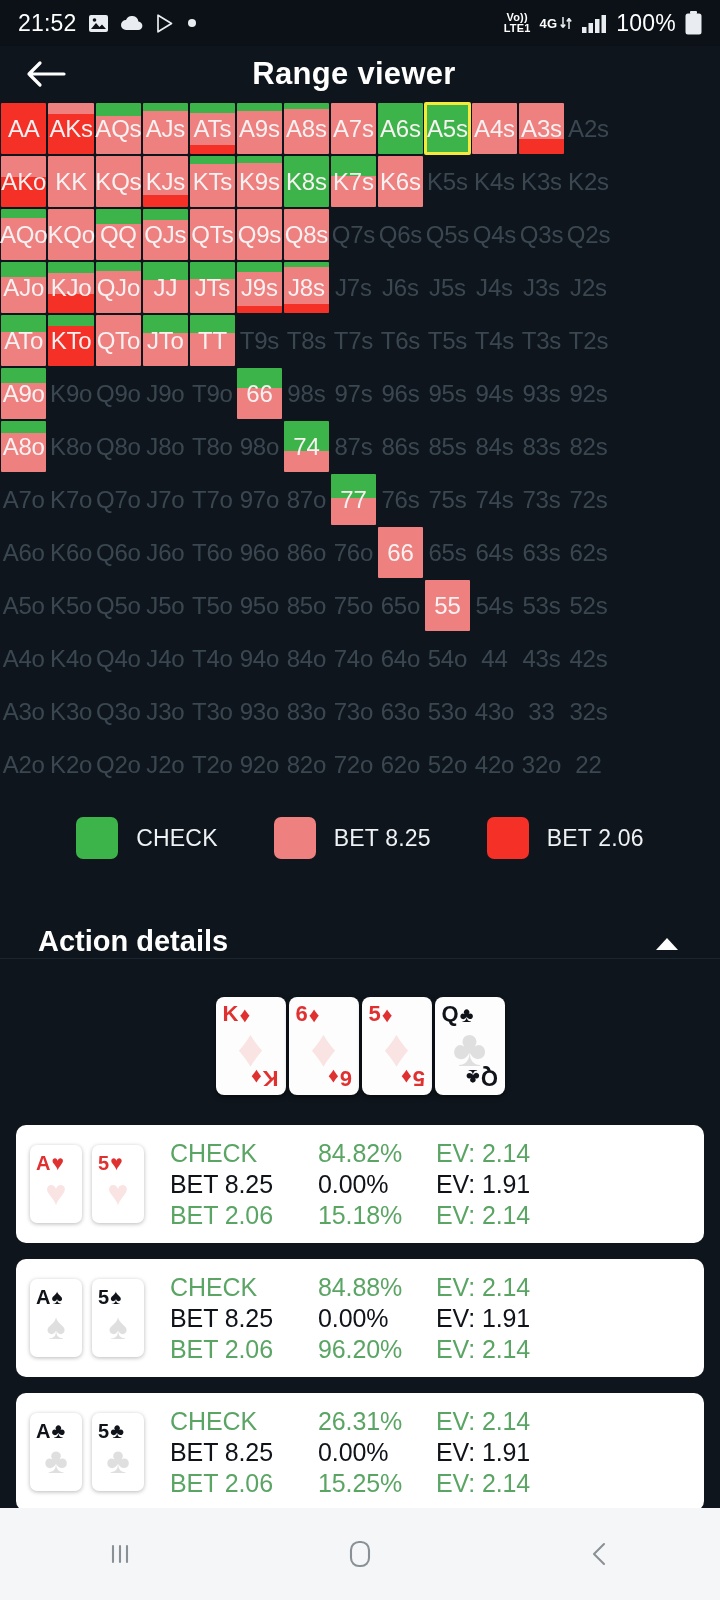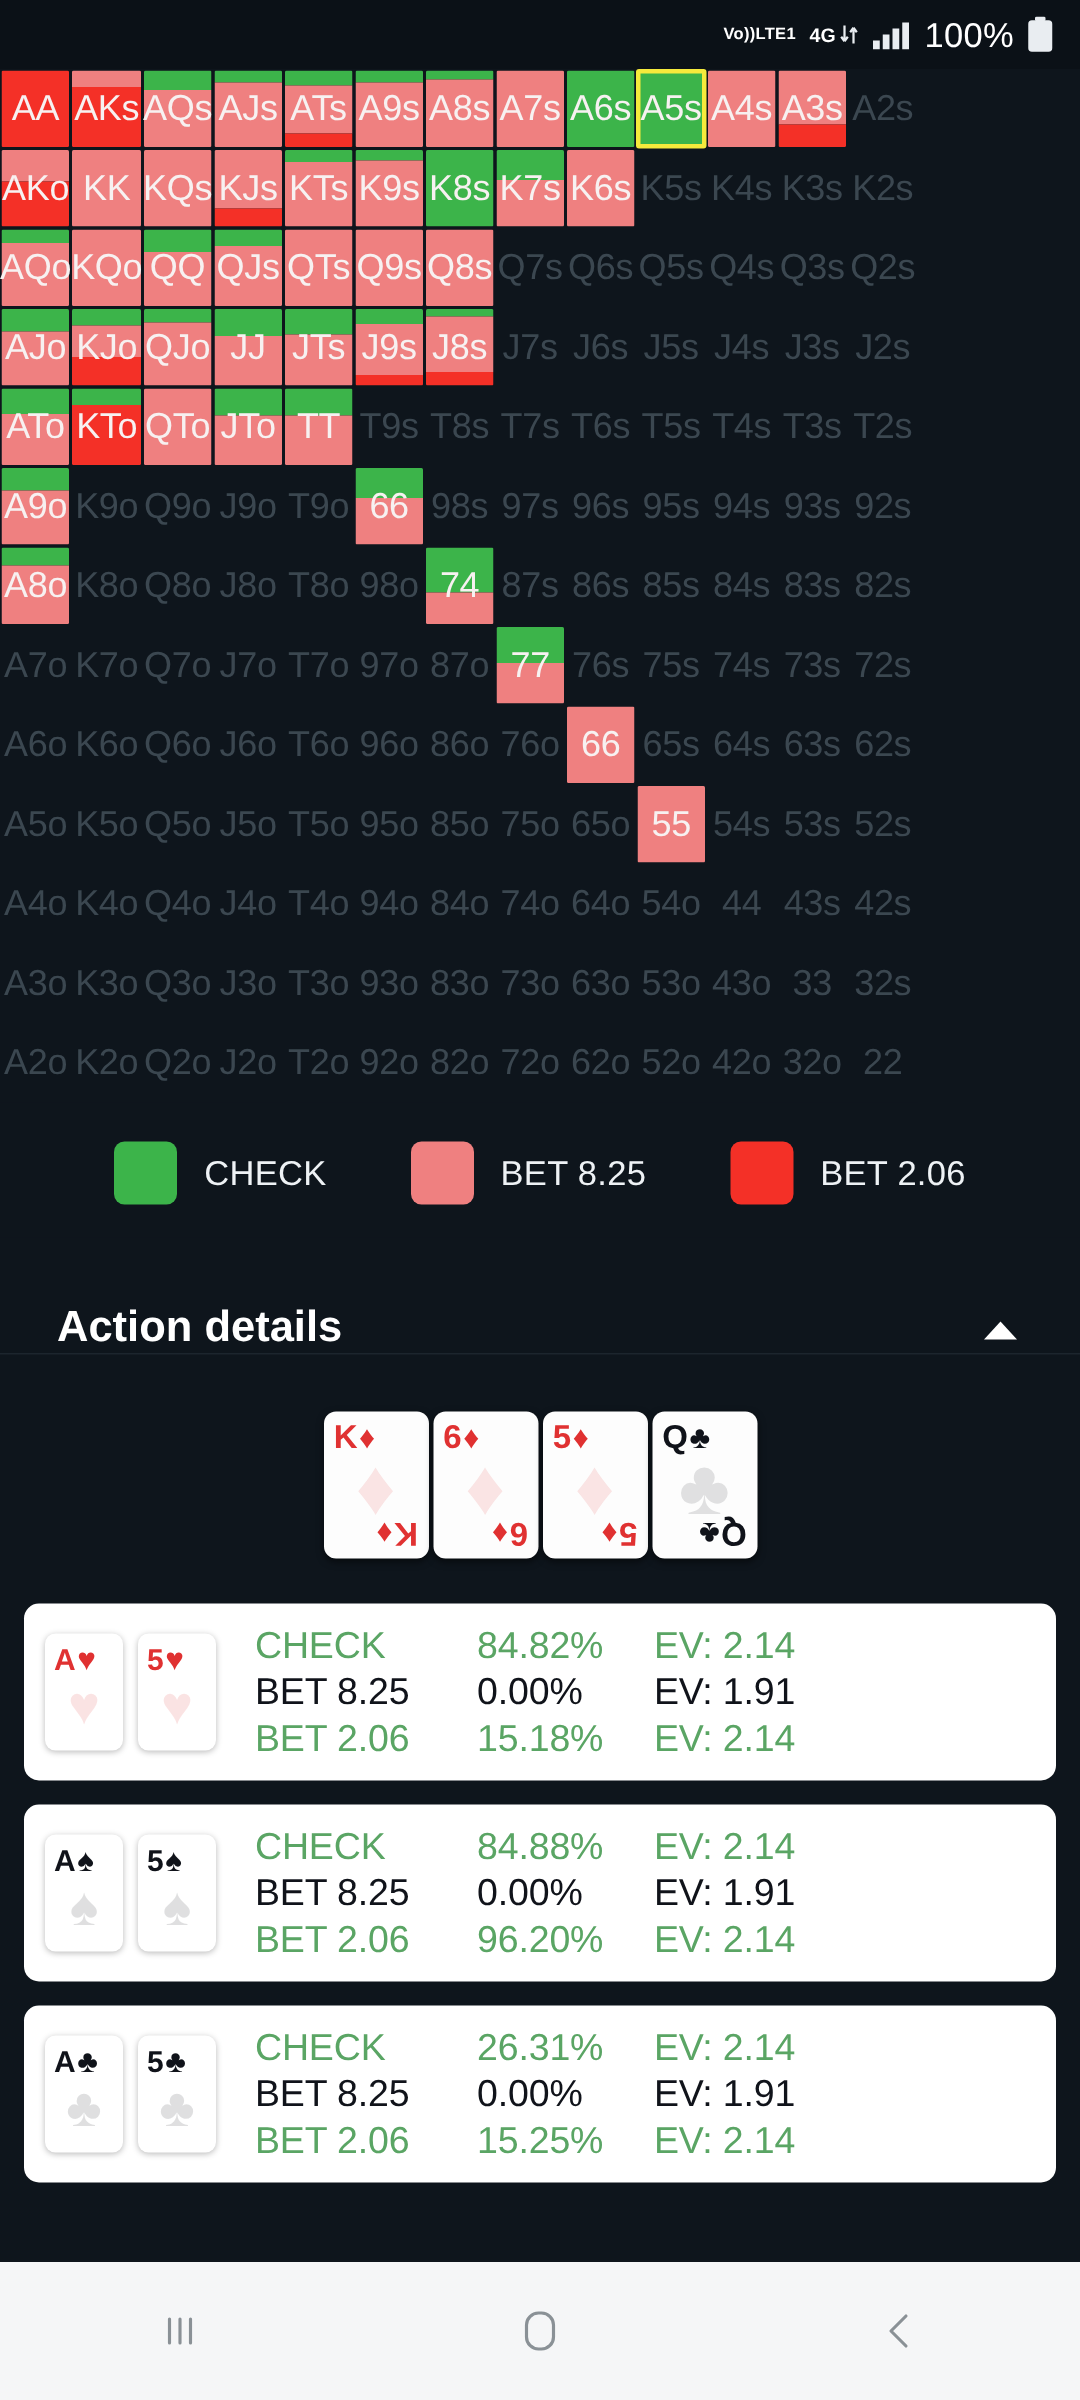--- a/index.html
+++ b/index.html
@@ -15,21 +15,21 @@
   .statusbar {
     height: 46px; background: #0b1117; color: #f2f4f6;
     display: flex; align-items: center; padding: 0 18px;
     font-size: 21px; letter-spacing: .2px;
   }
   .sb-left { display: flex; align-items: center; gap: 11px; }
   .sb-time { font-size: 23px; font-weight: 400; color: #fff; }
   .sb-right { margin-left: auto; display: flex; align-items: center; gap: 9px; }
   .ico { display: inline-block; }
   .ico svg { display: block; }
-  .volte { display: flex; flex-direction: row; align-items: center; line-height: 1; font-size: 11px; font-weight: bold; color: #fff; }
+  .volte { display: flex; flex-direction: column; align-items: center; line-height: 1; font-size: 11px; font-weight: bold; color: #fff; }
   .volte span:first-child { font-size: 11px; }
   .net4g { display: flex; align-items: center; gap: 2px; }
   .net4g .g { display:flex; flex-direction:column; align-items:center; line-height:1; font-size:13px; font-weight:bold; color:#fff;}
   .pct { font-size: 23px; color: #fff; }
 
   
   .titlebar { height: 56px; display: flex; align-items: center; padding: 0 22px; background: #0e151c; }
   .back-btn { width: 48px; height: 48px; display: flex; align-items: center; justify-content: center; cursor: pointer; }
   .title { flex: 1; text-align: center; color: #ffffff; font-size: 31px; font-weight: bold; margin-right: 60px; letter-spacing: .3px; }
 
@@ -81,20 +81,45 @@
   .aline.off { color: #10131a; }
   .navbar { position: absolute; left: 0; bottom: 0; width: 720px; height: 92px; background: #f5f6f7; display: flex; align-items: center; justify-content: space-around; }
   .navbtn { width: 120px; height: 92px; display: flex; align-items: center; justify-content: center; cursor: pointer; }
 </style>
 </head>
 <body>
 
 <div id="app">
 
   <div class="statusbar">
+    <div class="sb-left">
+      <span class="sb-time">21:52</span>
+      <span class="ico">
+        <svg width="21" height="19" viewBox="0 0 21 19">
+            <rect x="1" y="1" width="19" height="17" rx="2" fill="#e9edf1"></rect>
+            <circle cx="6.5" cy="6" r="1.8" fill="#0b1117"></circle>
+            <path d="M3 15l5-6 3.5 4 2.5-2.5L18 15z" fill="#0b1117"></path>
+          </svg>
+      </span>
+      <span class="ico">
+        <svg width="24" height="17" viewBox="0 0 24 17">
+            <path d="M6 15a5 5 0 010-10 6.5 6.5 0 0112.4 1.6A4.2 4.2 0 0118 15z" fill="#e9edf1"></path>
+          </svg>
+      </span>
+      <span class="ico">
+        <svg width="21" height="21" viewBox="0 0 21 21">
+            <path d="M3 2.2v16.6L16.5 10.5z" fill="none" stroke="#e9edf1" stroke-width="1.7" stroke-linejoin="round"></path>
+          </svg>
+      </span>
+      <span class="ico">
+        <svg width="10" height="10" viewBox="0 0 10 10">
+            <circle cx="5" cy="5" r="4" fill="#e9edf1"></circle>
+          </svg>
+      </span>
+    </div>
     <div class="sb-right">
       <span class="volte">
         <span>Vo))</span>
         <span>LTE1</span>
       </span>
       <span class="net4g">
         <span class="g">
             <span>4G</span>
           </span>
         <svg width="14" height="16" viewBox="0 0 14 16">
@@ -113,20 +138,28 @@
       <span class="pct">100%</span>
       <span class="ico">
         <svg width="17" height="24" viewBox="0 0 17 24">
             <rect x="5" y="0" width="7" height="3" rx="1" fill="#e9edf1"></rect>
             <rect x="0.5" y="2.5" width="16" height="21" rx="2.5" fill="#e9edf1"></rect>
           </svg>
       </span>
     </div>
   </div>
 
+  <div class="titlebar">
+    <div class="back-btn">
+      <svg width="40" height="30" viewBox="0 0 40 30">
+          <path d="M38 15H3M14 4L3 15l11 11" stroke="#ffffff" stroke-width="3.2" fill="none" stroke-linecap="round" stroke-linejoin="round"></path>
+        </svg>
+    </div>
+    <div class="title">Range viewer</div>
+  </div>
 
   <div class="grid" id="range-grid">
       <div class="cell">
         <div class="bg">
           <div class="seg" style="height: 100%; background: rgb(244, 48, 39);"></div>
         </div>
         <span class="lab">AA</span>
       </div>
       <div class="cell">
         <div class="bg">

